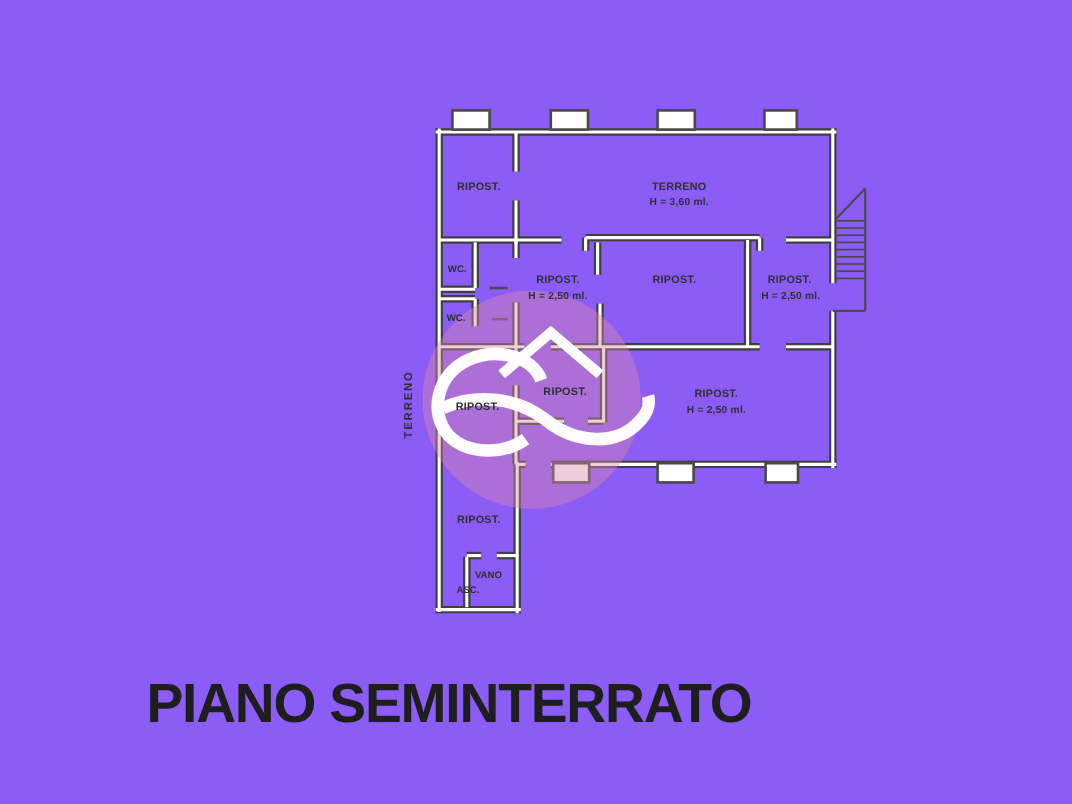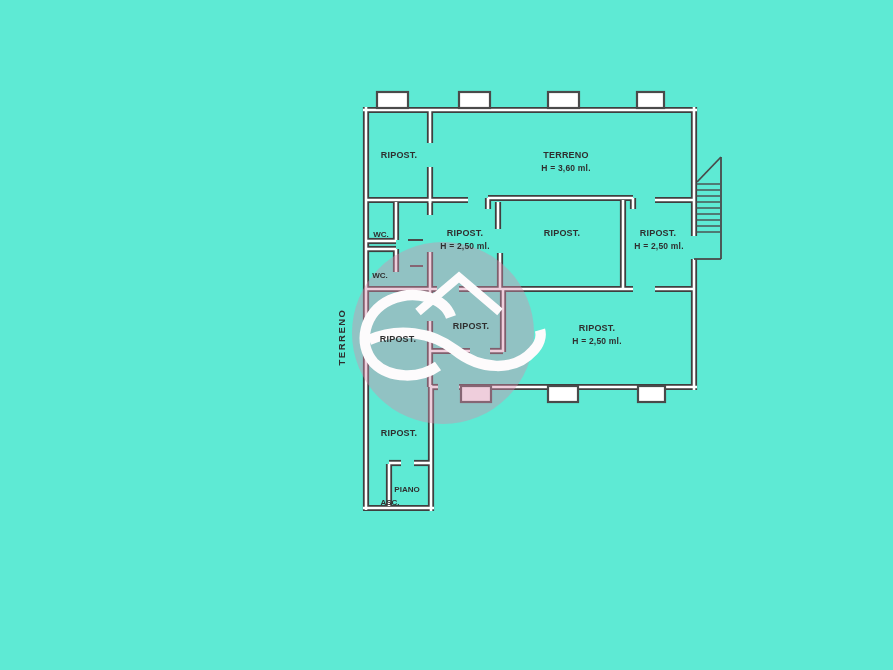--- a/index.html
+++ b/index.html
@@ -1,27 +1,27 @@
 <!DOCTYPE html>
 <html><head>
 <meta charset="utf-8">
 <style>
   html,body{margin:0;padding:0;background:#ffffff;}
   .stage{
-    position:relative;width:893px;height:670px;background:#5eead4;overflow:hidden;
+    position:relative;width:893px;height:670px;background:#8b5cf6;overflow:hidden;
     font-family:"Liberation Sans", sans-serif;
   }
   #plan-svg{position:absolute;left:0;top:0;}
   .lbl{
     position:absolute;transform:translate(-50%,-50%);
     font:700 9px "Liberation Sans", sans-serif;
     color:#2f2f2f;white-space:nowrap;letter-spacing:.2px;text-align:center;
   }
   .lbl.h{font-size:8.5px;}
-  .lbl.small{font-size:8px;letter-spacing:0;margin-top:10px;}
+  .lbl.small{font-size:8px;letter-spacing:0;}
   .lbl.rot{transform:translate(-50%,-50%) rotate(-90deg);font-size:9.5px;letter-spacing:1.5px;}
   .main-title{
     position:absolute;left:122px;top:563px;
     font:700 46px "Liberation Sans", sans-serif;
     letter-spacing:-1px;color:#1e1e1e;white-space:nowrap;line-height:1;
   }
 </style>
 </head>
 <body>
 
@@ -143,18 +143,19 @@
 
   <div class="lbl" style="left:398px;top:339px">RIPOST.</div>
 
   <div class="lbl" style="left:471px;top:326px">RIPOST.</div>
 
   <div class="lbl" style="left:597px;top:328px">RIPOST.</div>
   <div class="lbl h" style="left:597px;top:341px">H = 2,50 ml.</div>
 
   <div class="lbl" style="left:399px;top:433px">RIPOST.</div>
 
-  <div class="lbl small" style="left:407px;top:479px">PIANO</div>
+  <div class="lbl small" style="left:407px;top:479px">VANO</div>
   <div class="lbl small" style="left:390px;top:492px">ASC.</div>
 
   <div class="lbl rot" style="left:341px;top:337px">TERRENO</div>
 
+  <div class="main-title">PIANO SEMINTERRATO</div>
 </div>
 
 </body></html>

